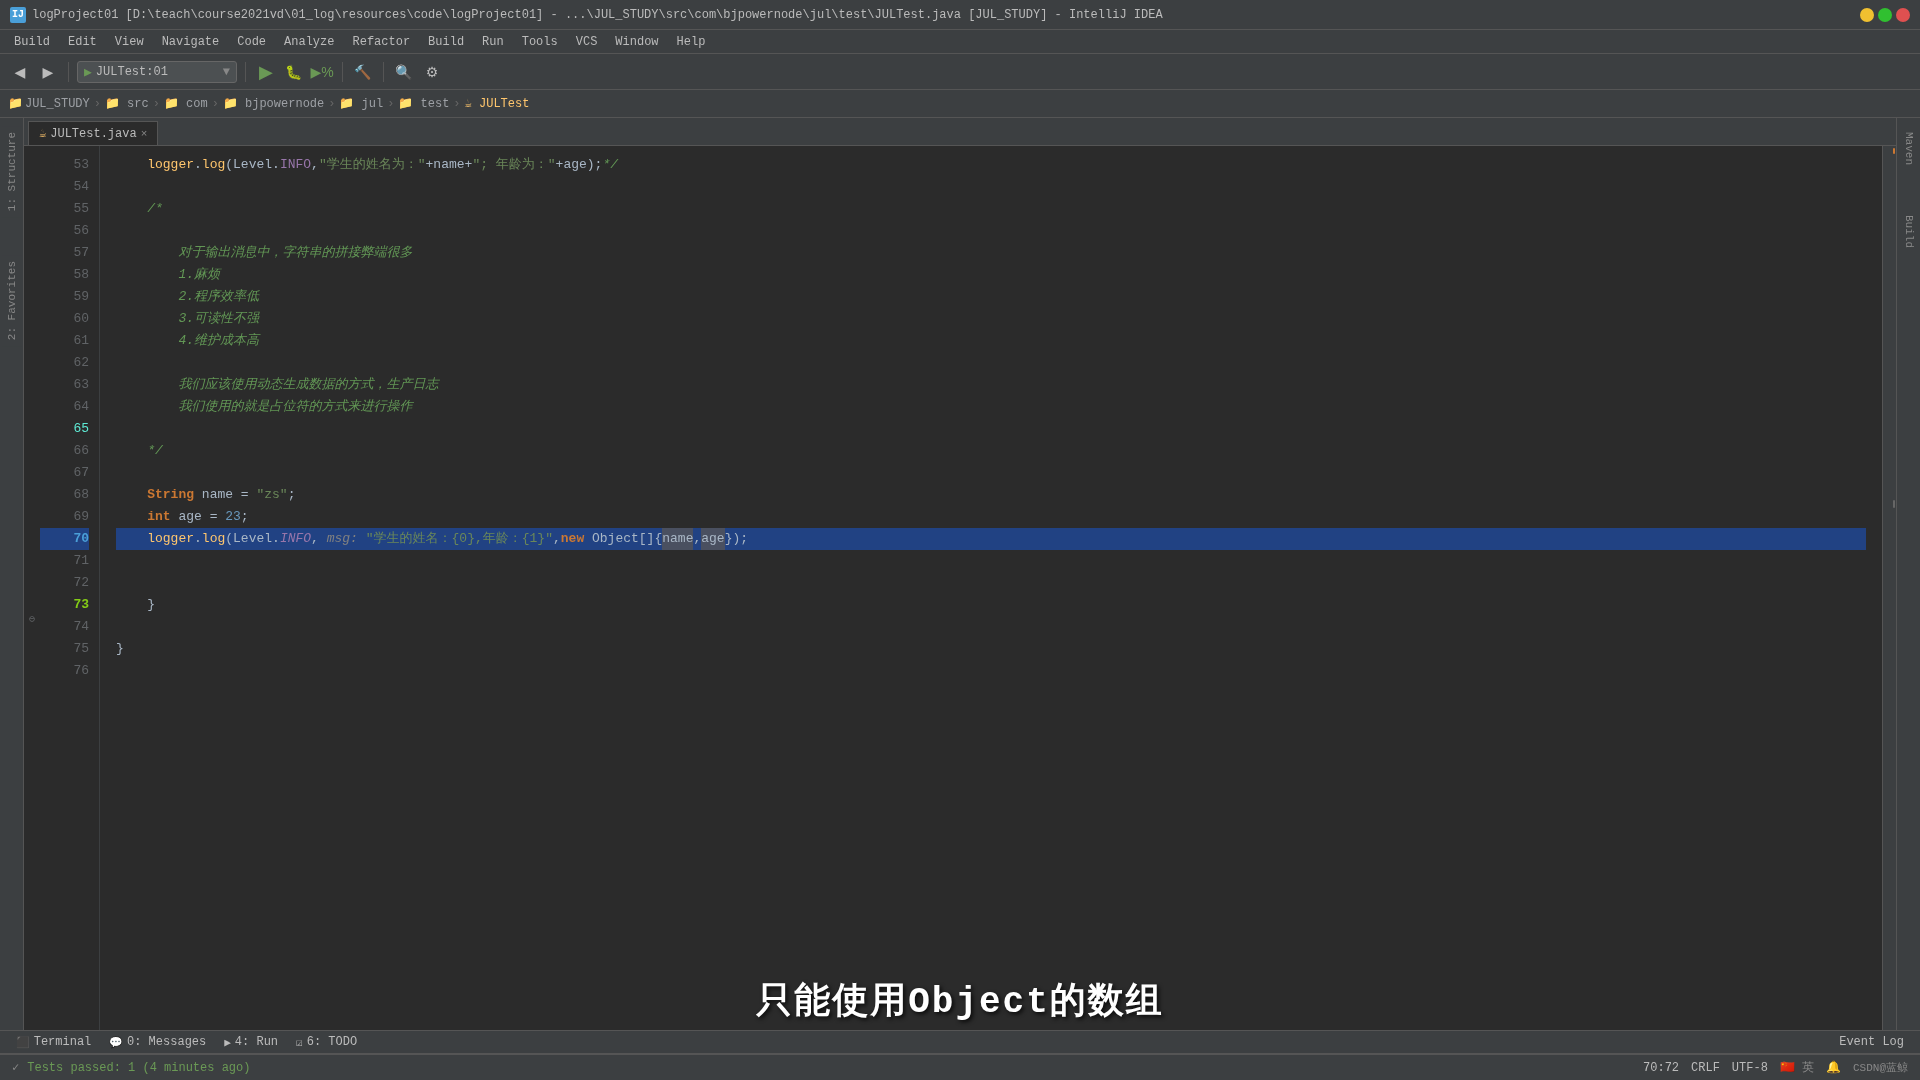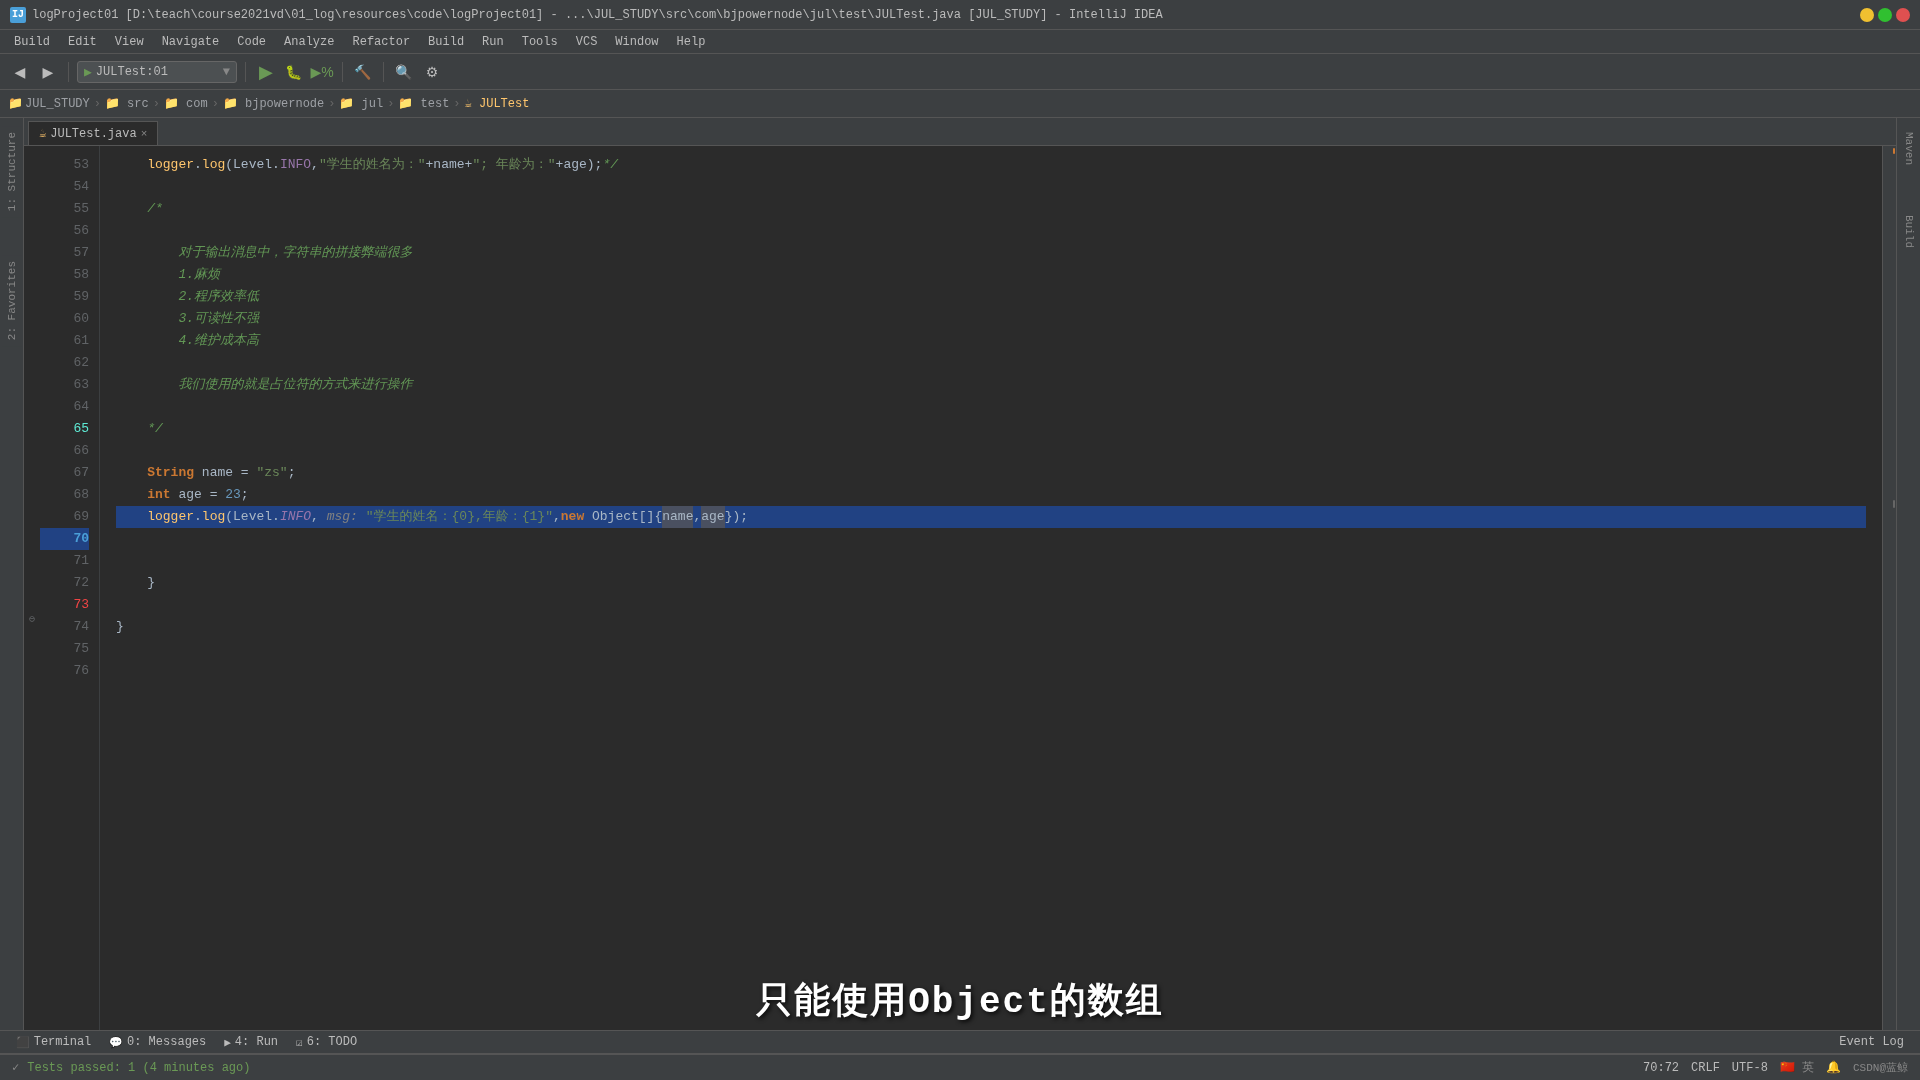--- a/index.html
+++ b/index.html
@@ -450,21 +450,21 @@
           <div style="line-height:22px; color:#606366;">63</div>
           <div style="line-height:22px; color:#606366;">64</div>
           <div style="line-height:22px; color:#5eead4;">65</div>
           <div style="line-height:22px; color:#606366;">66</div>
           <div style="line-height:22px; color:#606366;">67</div>
           <div style="line-height:22px; color:#606366;">68</div>
           <div style="line-height:22px; color:#606366;">69</div>
           <div style="line-height:22px; color:#4a9fd8; font-weight:bold; background:#214283; width:100%;">70</div>
           <div style="line-height:22px; color:#606366;">71</div>
           <div style="line-height:22px; color:#606366;">72</div>
-          <div style="line-height:22px; color:#ef4444;">73</div>
+          <div style="line-height:22px; color:#84cc16;font-weight:bold;">73</div>
           <div style="line-height:22px; color:#606366;">74</div>
           <div style="line-height:22px; color:#606366;">75</div>
           <div style="line-height:22px; color:#606366;">76</div>
         </div>
 
         <div id="code-content">
 
           <div class="code-line">
             <span style="color:#808080;">    </span><span class="method" style="color:#ffc66d;">logger</span><span>.</span><span class="method" style="color:#ffc66d;">log</span><span>(</span><span class="class-name">Level</span><span>.</span><span style="color:#9876aa;">INFO</span><span>,</span><span class="str">"学生的姓名为："</span><span>+</span><span>name</span><span>+</span><span class="str">"; 年龄为："</span><span>+</span><span>age</span><span>);</span><span class="comment">*/</span>
           </div>
@@ -492,20 +492,23 @@
           <div class="code-line">
             <span class="comment">        3.可读性不强</span>
           </div>
 
           <div class="code-line">
             <span class="comment">        4.维护成本高</span>
           </div>
 
           <div class="code-line">&nbsp;</div>
 
+          <div class="code-line">
+            <span class="comment">        我们应该使用动态生成数据的方式，生产日志</span>
+          </div>
 
           <div class="code-line">
             <span class="comment">        我们使用的就是占位符的方式来进行操作</span>
           </div>
 
           <div class="code-line">&nbsp;</div>
 
           <div class="code-line">
             <span class="comment">    */</span>
           </div>

